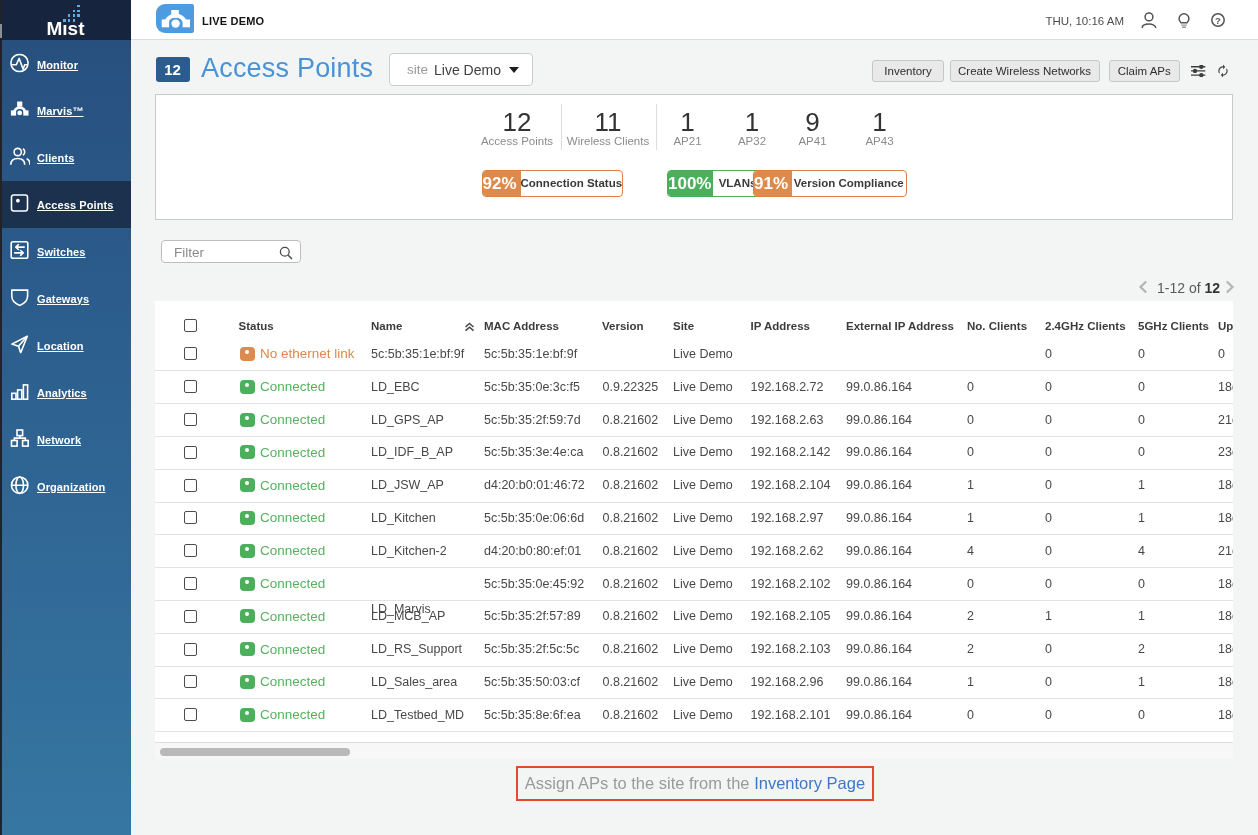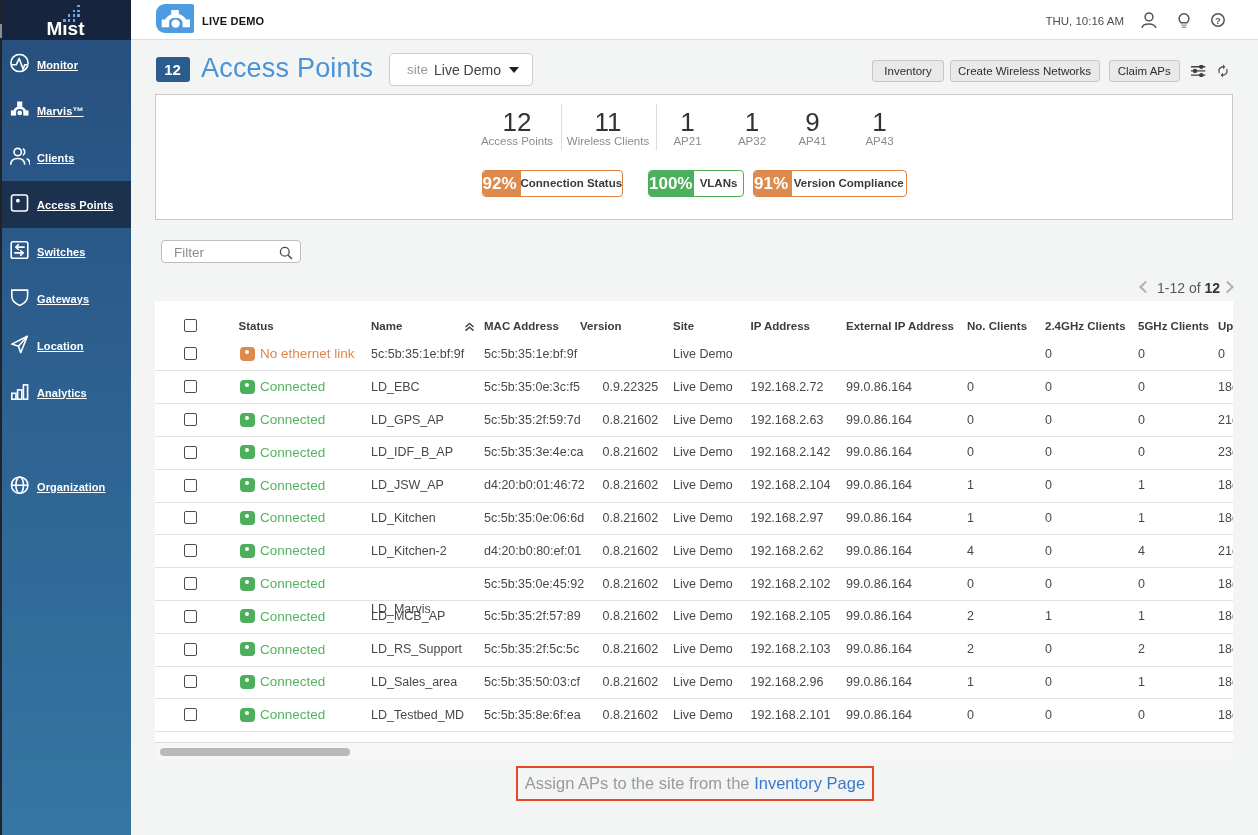--- a/index.html
+++ b/index.html
@@ -118,20 +118,29 @@
         </svg></span>
       <span class="tx">Location</span>
     </div>
     <div class="nav" style="top:369.0px;">
       <span class="ic"><svg width="20" height="19" viewBox="0 0 20 19" style="">
           <rect x="1.8" y="11.8" width="4.2" height="5.9" fill="none" stroke="#fff" stroke-width="1.6"></rect>
           <rect x="7.6" y="8.4" width="4.2" height="9.3" fill="none" stroke="#fff" stroke-width="1.6"></rect>
           <rect x="13.4" y="3.4" width="4.2" height="14.3" fill="none" stroke="#fff" stroke-width="1.6"></rect>
         </svg></span>
       <span class="tx">Analytics</span>
+    </div>
+    <div class="nav" style="top:416.0px;">
+      <span class="ic"><svg width="20" height="19" viewBox="0 0 20 19" style="">
+          <rect x="7" y="1.5" width="5.6" height="5.6" fill="none" stroke="#fff" stroke-width="1.6"></rect>
+          <rect x="1.5" y="12" width="5.6" height="5.6" fill="none" stroke="#fff" stroke-width="1.6"></rect>
+          <rect x="12.6" y="12" width="5.6" height="5.6" fill="none" stroke="#fff" stroke-width="1.6"></rect>
+          <path d="M9.8 7.1 V9.6 M4.3 12 V9.6 H15.4 V12" fill="none" stroke="#fff" stroke-width="1.6"></path>
+        </svg></span>
+      <span class="tx">Network</span>
     </div>
     <div class="nav" style="top:463.0px;">
       <span class="ic"><svg width="20" height="19" viewBox="0 0 20 19" style="">
           <circle cx="9.7" cy="9.7" r="8.2" fill="none" stroke="#fff" stroke-width="1.6"></circle>
           <ellipse cx="9.7" cy="9.7" rx="3.8" ry="8.2" fill="none" stroke="#fff" stroke-width="1.6"></ellipse>
           <path d="M1.5 9.7 H17.9" fill="none" stroke="#fff" stroke-width="1.6"></path>
         </svg></span>
       <span class="tx">Organization</span>
     </div>
     <div id="sblogo"></div>
@@ -206,21 +215,21 @@
 <div class="statnum" style="left:812.5px;">9</div>
 <div class="statlab" style="left:812.5px;">AP41</div>
 <div class="statnum" style="left:879.5px;">1</div>
 <div class="statlab" style="left:879.5px;">AP43</div>
 <div class="statdiv" style="left:560.5px;"></div>
 <div class="statdiv" style="left:655.5px;"></div>
 <div class="chipbox" style="left:481.5px;width:141.5px;border:1px solid #dd8144;">
     <span class="pct bg-o" style="width:38px;border-radius:3px 0 0 3px;">92%</span>
     <span class="lab" style="width:101.5px;">Connection Status</span>
   </div>
-<div class="chipbox" style="left:648px;width:96px;border:1px solid #4caf57;">
+<div class="chipbox" style="left:667px;width:96px;border:1px solid #4caf57;">
     <span class="pct bg-g" style="width:45px;border-radius:3px 0 0 3px;">100%</span>
     <span class="lab" style="width:49px;">VLANs</span>
   </div>
 <div class="chipbox" style="left:753px;width:153.5px;border:1px solid #dd8144;">
     <span class="pct bg-o" style="width:38px;border-radius:3px 0 0 3px;">91%</span>
     <span class="lab" style="width:113.5px;">Version Compliance</span>
   </div>
 <div id="filter">
     <span class="ph">Filter</span>
     <svg width="14" height="14" viewBox="0 0 14 14" style="position:absolute;right:7px;top:4.5px;">
@@ -235,21 +244,21 @@
     <span id="pagtext">1-12 of <b style="color:#333;">12</b></span>
     <svg width="10" height="14" viewBox="0 0 10 14" style="position:absolute;right:0;top:1px;">
       <path d="M1.8 1.5 L7.5 7 L1.8 12.5" fill="none" stroke="#b3b3b3" stroke-width="2.2"></path>
     </svg>
   </div>
 <div id="tablebox">
     <div class="cb" style="left:28.5px;top:17.5px;"></div>
     <div class="hcell" style="left:83.5px;top:18.5px;">Status</div>
     <div class="hcell" style="left:216px;top:18.5px;">Name</div>
     <div class="hcell" style="left:329px;top:18.5px;">MAC Address</div>
-    <div class="hcell" style="left:425px;top:18.5px;">Version</div>
+    <div class="hcell" style="left:447px;top:18.5px;">Version</div>
     <div class="hcell" style="left:518px;top:18.5px;">Site</div>
     <div class="hcell" style="left:595.5px;top:18.5px;">IP Address</div>
     <div class="hcell" style="left:691px;top:18.5px;">External IP Address</div>
     <div class="hcell" style="left:812px;top:18.5px;">No. Clients</div>
     <div class="hcell" style="left:890px;top:18.5px;">2.4GHz Clients</div>
     <div class="hcell" style="left:983px;top:18.5px;">5GHz Clients</div>
     <div class="hcell" style="left:1063px;top:18.5px;">Up</div>
     <svg width="11" height="10" viewBox="0 0 11 10" style="position:absolute;left:309px;top:20.5px;">
       <path d="M1.5 5 L5.5 1.5 L9.5 5 M1.5 8.7 L5.5 5.2 L9.5 8.7" fill="none" stroke="#4a4a4a" stroke-width="1.6"></path>
     </svg>

